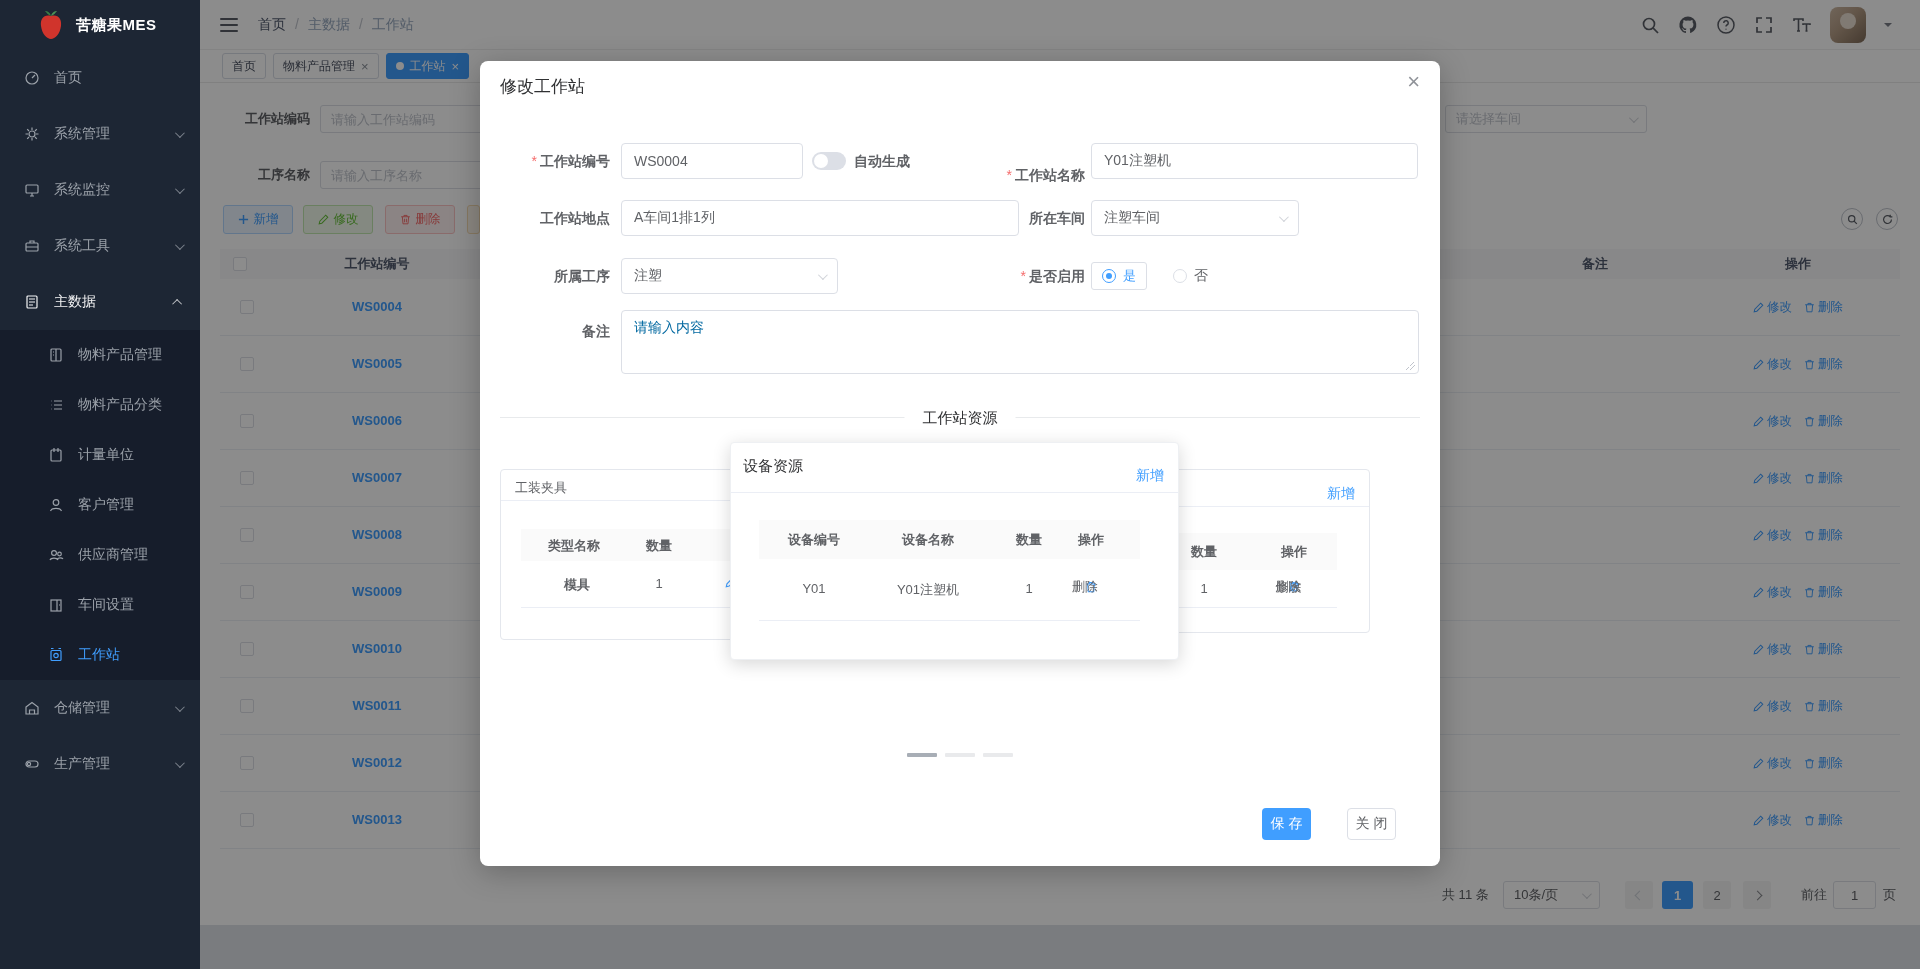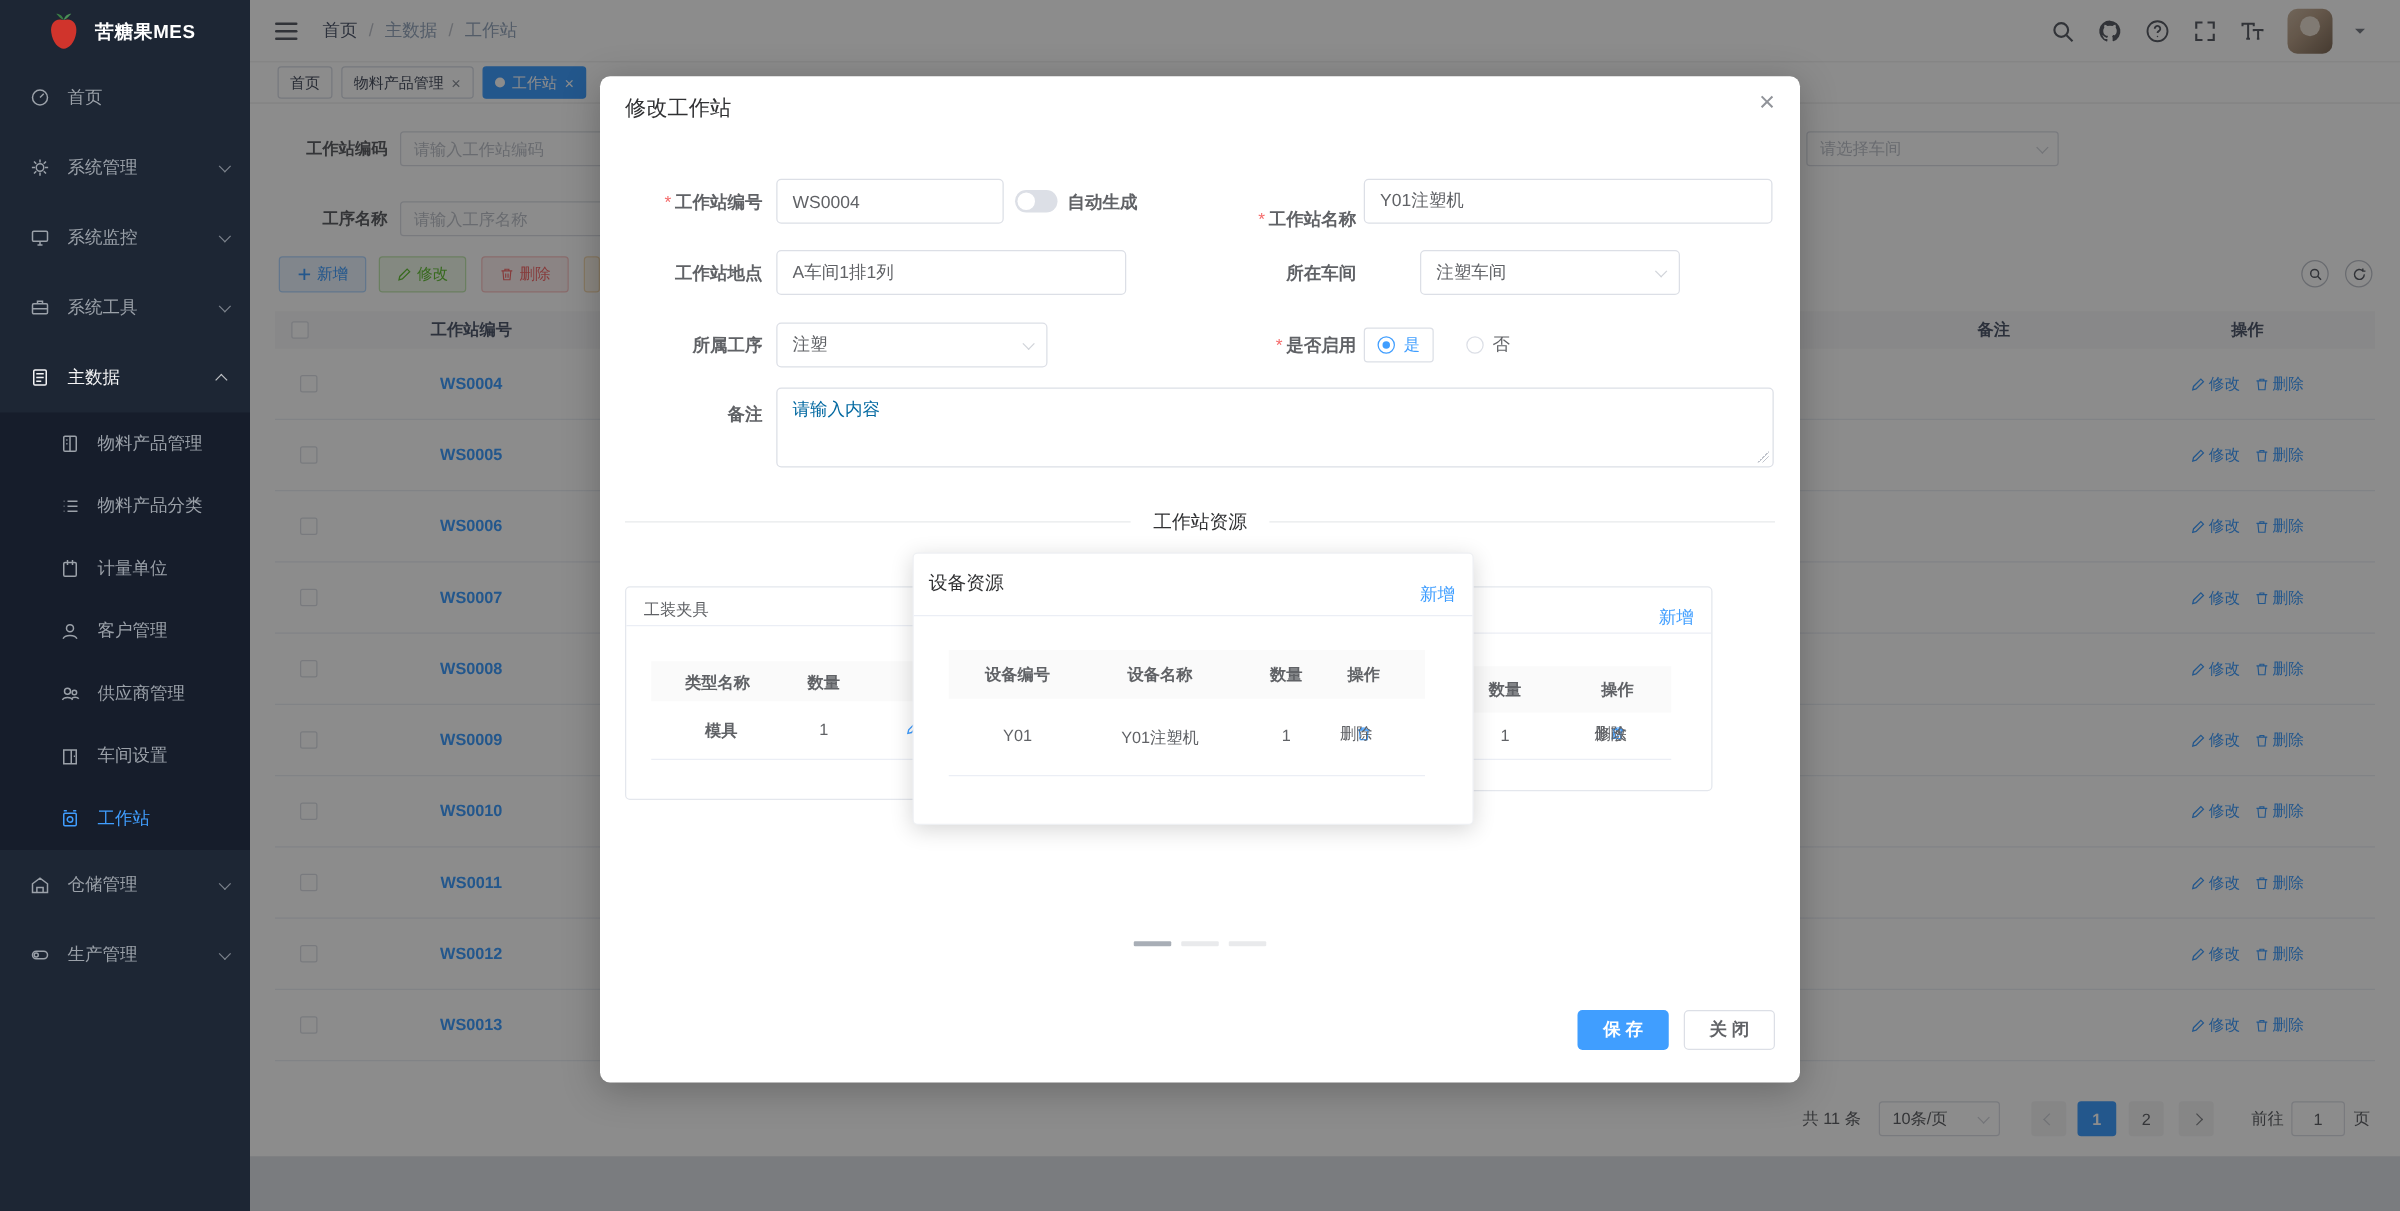--- a/index.html
+++ b/index.html
@@ -104,21 +104,21 @@
   .thead-row span, .tdata-row span { position:absolute; transform:translateX(-50%); white-space:nowrap; }
   .thead-row span { font-size:13px; font-weight:bold; color:#606266; }
   .tdata-row span { font-size:13px; color:#606266; }
   .tdata-row { position:absolute; border-bottom:1px solid #ebeef5; }
   .blue-act { color:#409eff !important; display:inline-flex; align-items:center; gap:3px; cursor:pointer; }
   .popup-card { box-shadow:0 4px 18px rgba(0,0,0,.16); border:1px solid #eef0f3; z-index:3; }
   .popup-title { position:absolute; left:12px; top:14px; font-size:15px; color:#303133; }
   .carousel-bars { position:absolute; left:427px; top:692px; display:flex; gap:8px; }
   .cbar { width:30px; height:4px; background:#e9eaec; border-radius:1px; cursor:pointer; }
   .cbar.on { background:#a8aeb6; }
-  .dlg-btn { position:absolute; width:73px; height:32px; border-radius:4px; font-size:14px; display:flex; align-items:center; justify-content:center; cursor:pointer;font-weight:bold; }
+  .dlg-btn { position:absolute; width:49px; height:32px; border-radius:4px; font-size:14px; display:flex; align-items:center; justify-content:center; cursor:pointer; }
   .btn-save { background:#409eff; color:#fff; }
   .btn-close { background:#fff; color:#606266; border:1px solid #dcdfe6; }
   svg { display:block; }
 </style>
 </head>
 <body>
 
 <div id="app">
 
   <aside class="sidebar">
@@ -505,23 +505,23 @@
     <div class="dlg-close">×</div>
 
     <div class="flabel" style="left:0;top:82px;width:130px;"><span class="req">*</span><span>工作站编号</span></div>
     <input class="dinp" style="left: 141px; top: 82px; width: 182px;" value="WS0004">
     <div class="switch" style="left:332px;top:91px;"></div>
     <div class="abs" style="left:374px;top:82px;line-height:36px;font-weight:bold;">自动生成</div>
     <div class="flabel" style="left:420px;top:96px;width:185px;"><span class="req">*</span><span>工作站名称</span></div>
     <input class="dinp" style="left: 611px; top: 82px; width: 327px;" value="Y01注塑机">
 
     <div class="flabel" style="left:0;top:139px;width:130px;">工作站地点</div>
-    <input class="dinp" style="left: 141px; top: 139px; width: 280px;" value="A车间1排1列">
+    <input class="dinp" style="left: 141px; top: 139px; width: 398px;" value="A车间1排1列">
     <div class="flabel" style="left:420px;top:139px;width:185px;">所在车间</div>
-    <div class="dsel" style="left:611px;top:139px;width:208px;margin-left:45px;">
+    <div class="dsel" style="left:611px;top:139px;width:208px;">
       <span>注塑车间</span>
         <span class="chev down"></span>
     </div>
 
     <div class="flabel" style="left:0;top:197px;width:130px;">所属工序</div>
     <div class="dsel" style="left:141px;top:197px;width:217px;">
       <span>注塑</span>
         <span class="chev down"></span>
     </div>
     <div class="flabel" style="left:420px;top:197px;width:185px;"><span class="req">*</span><span>是否启用</span></div>

